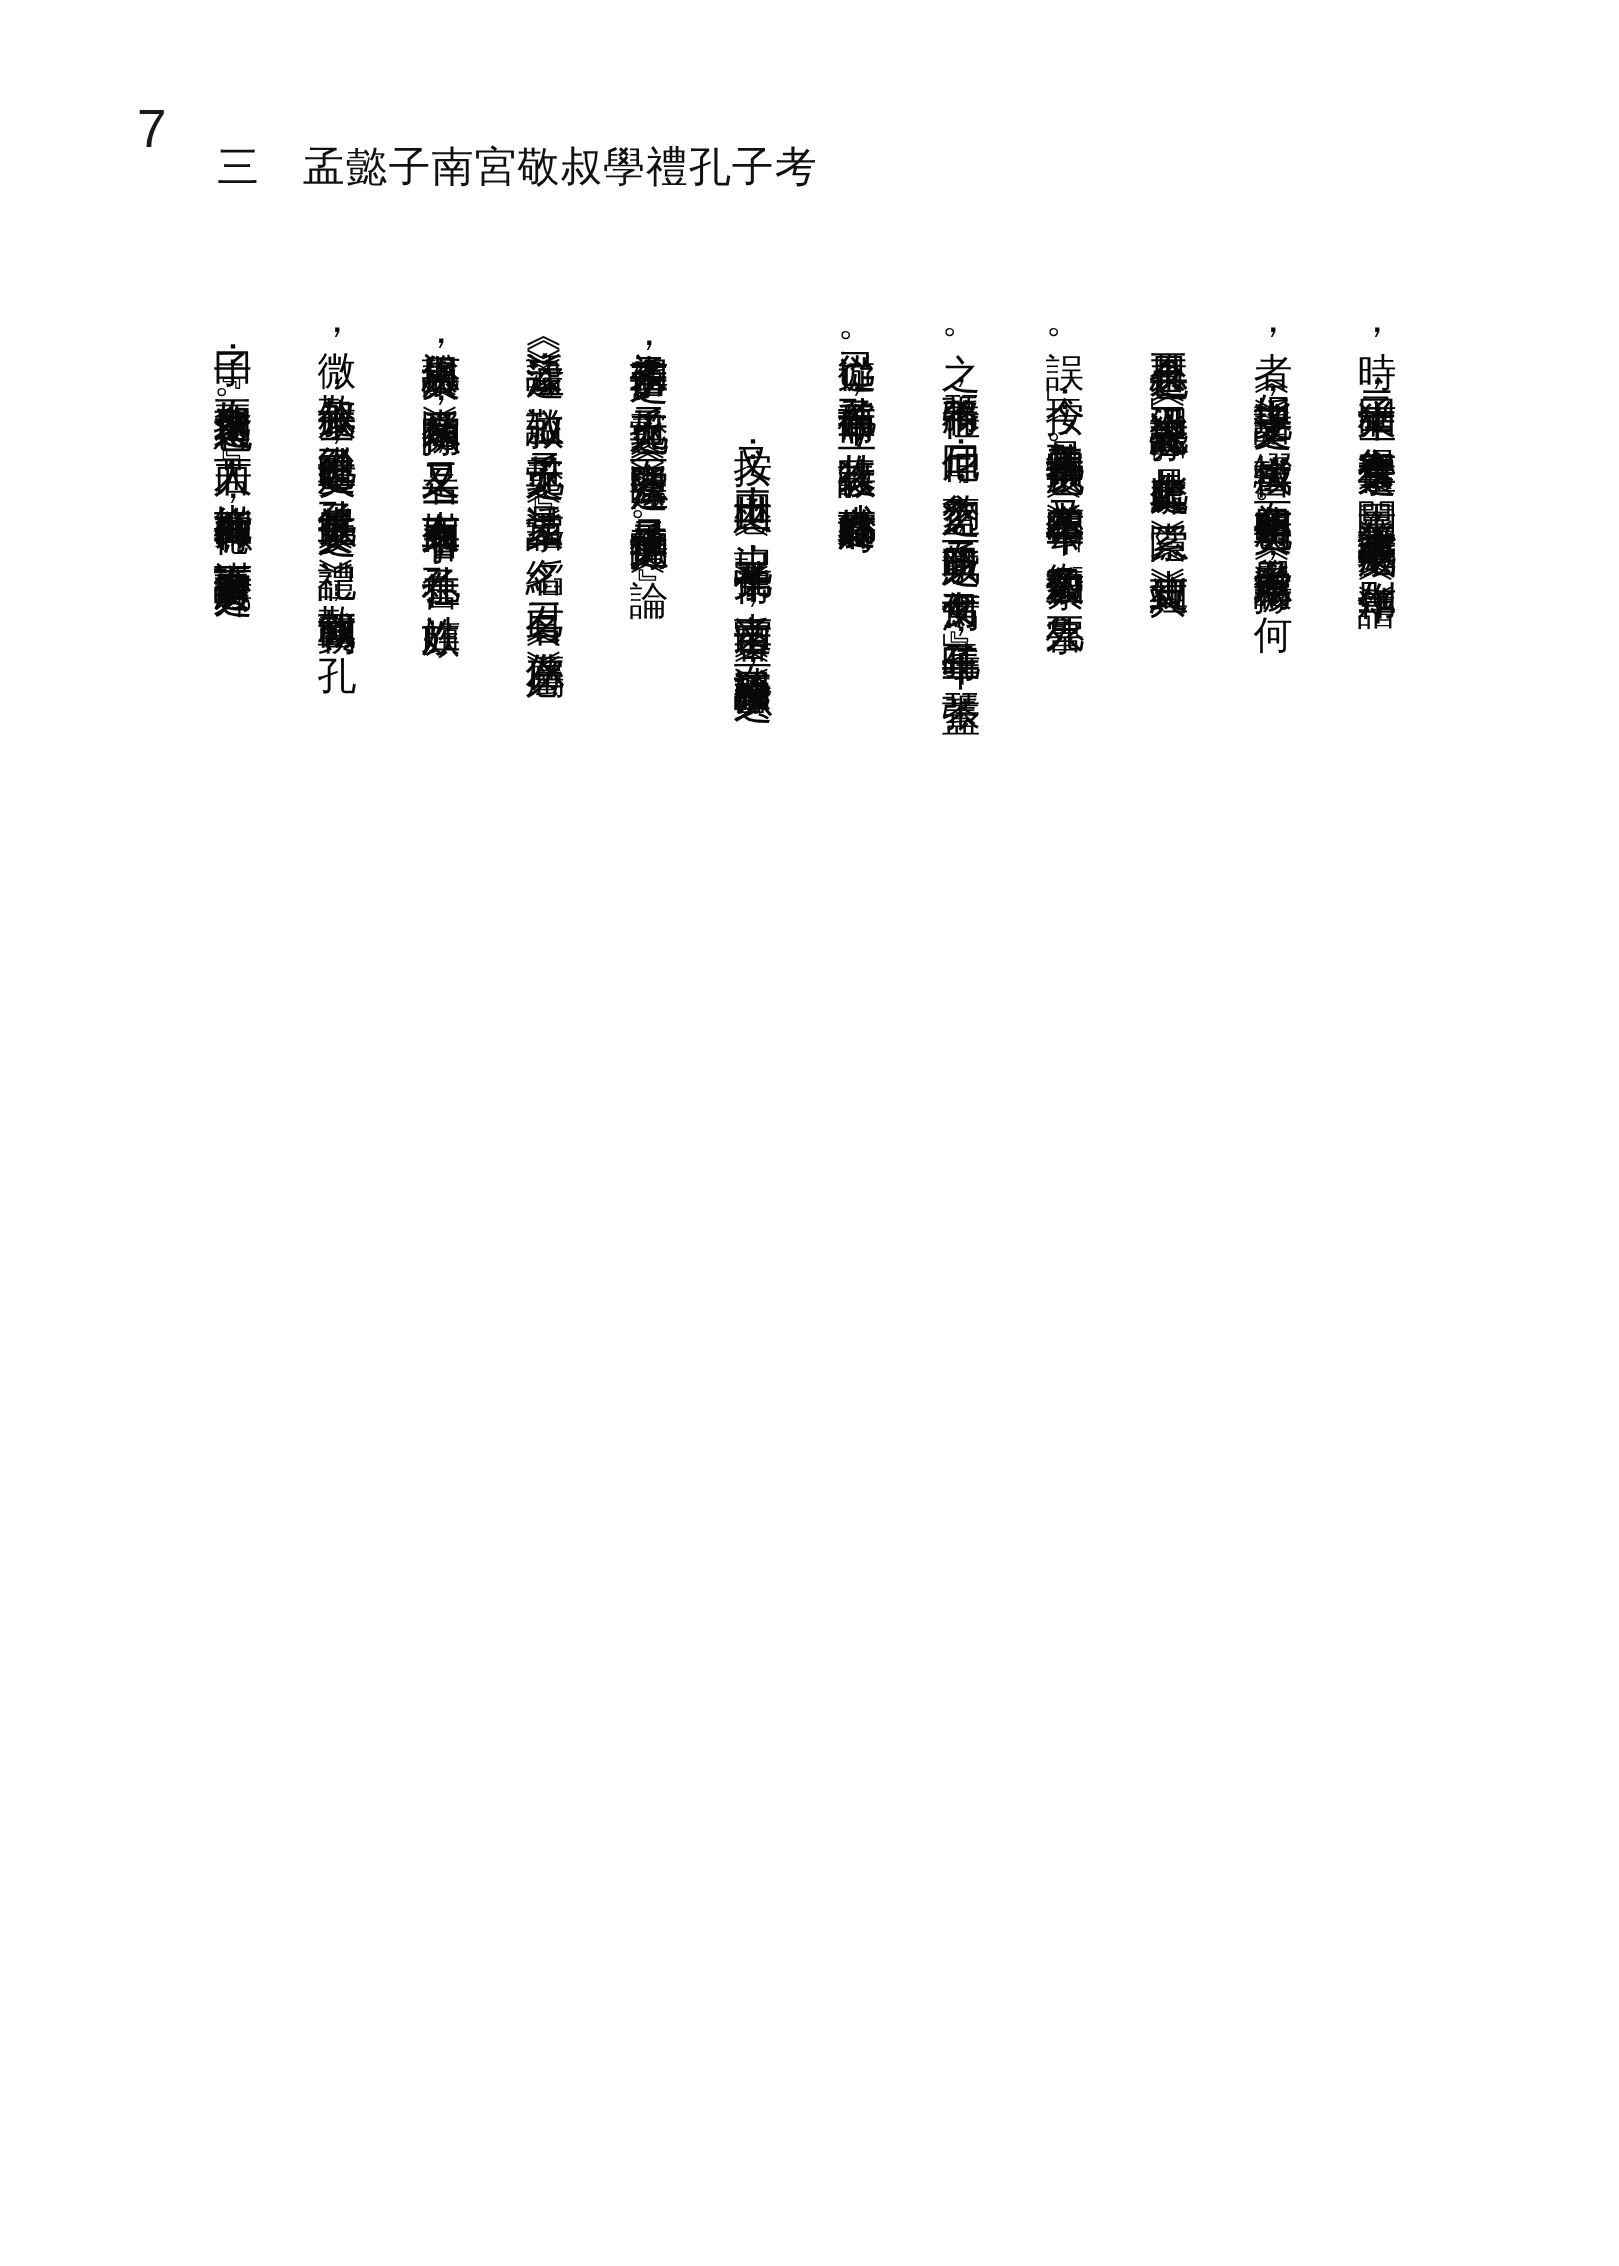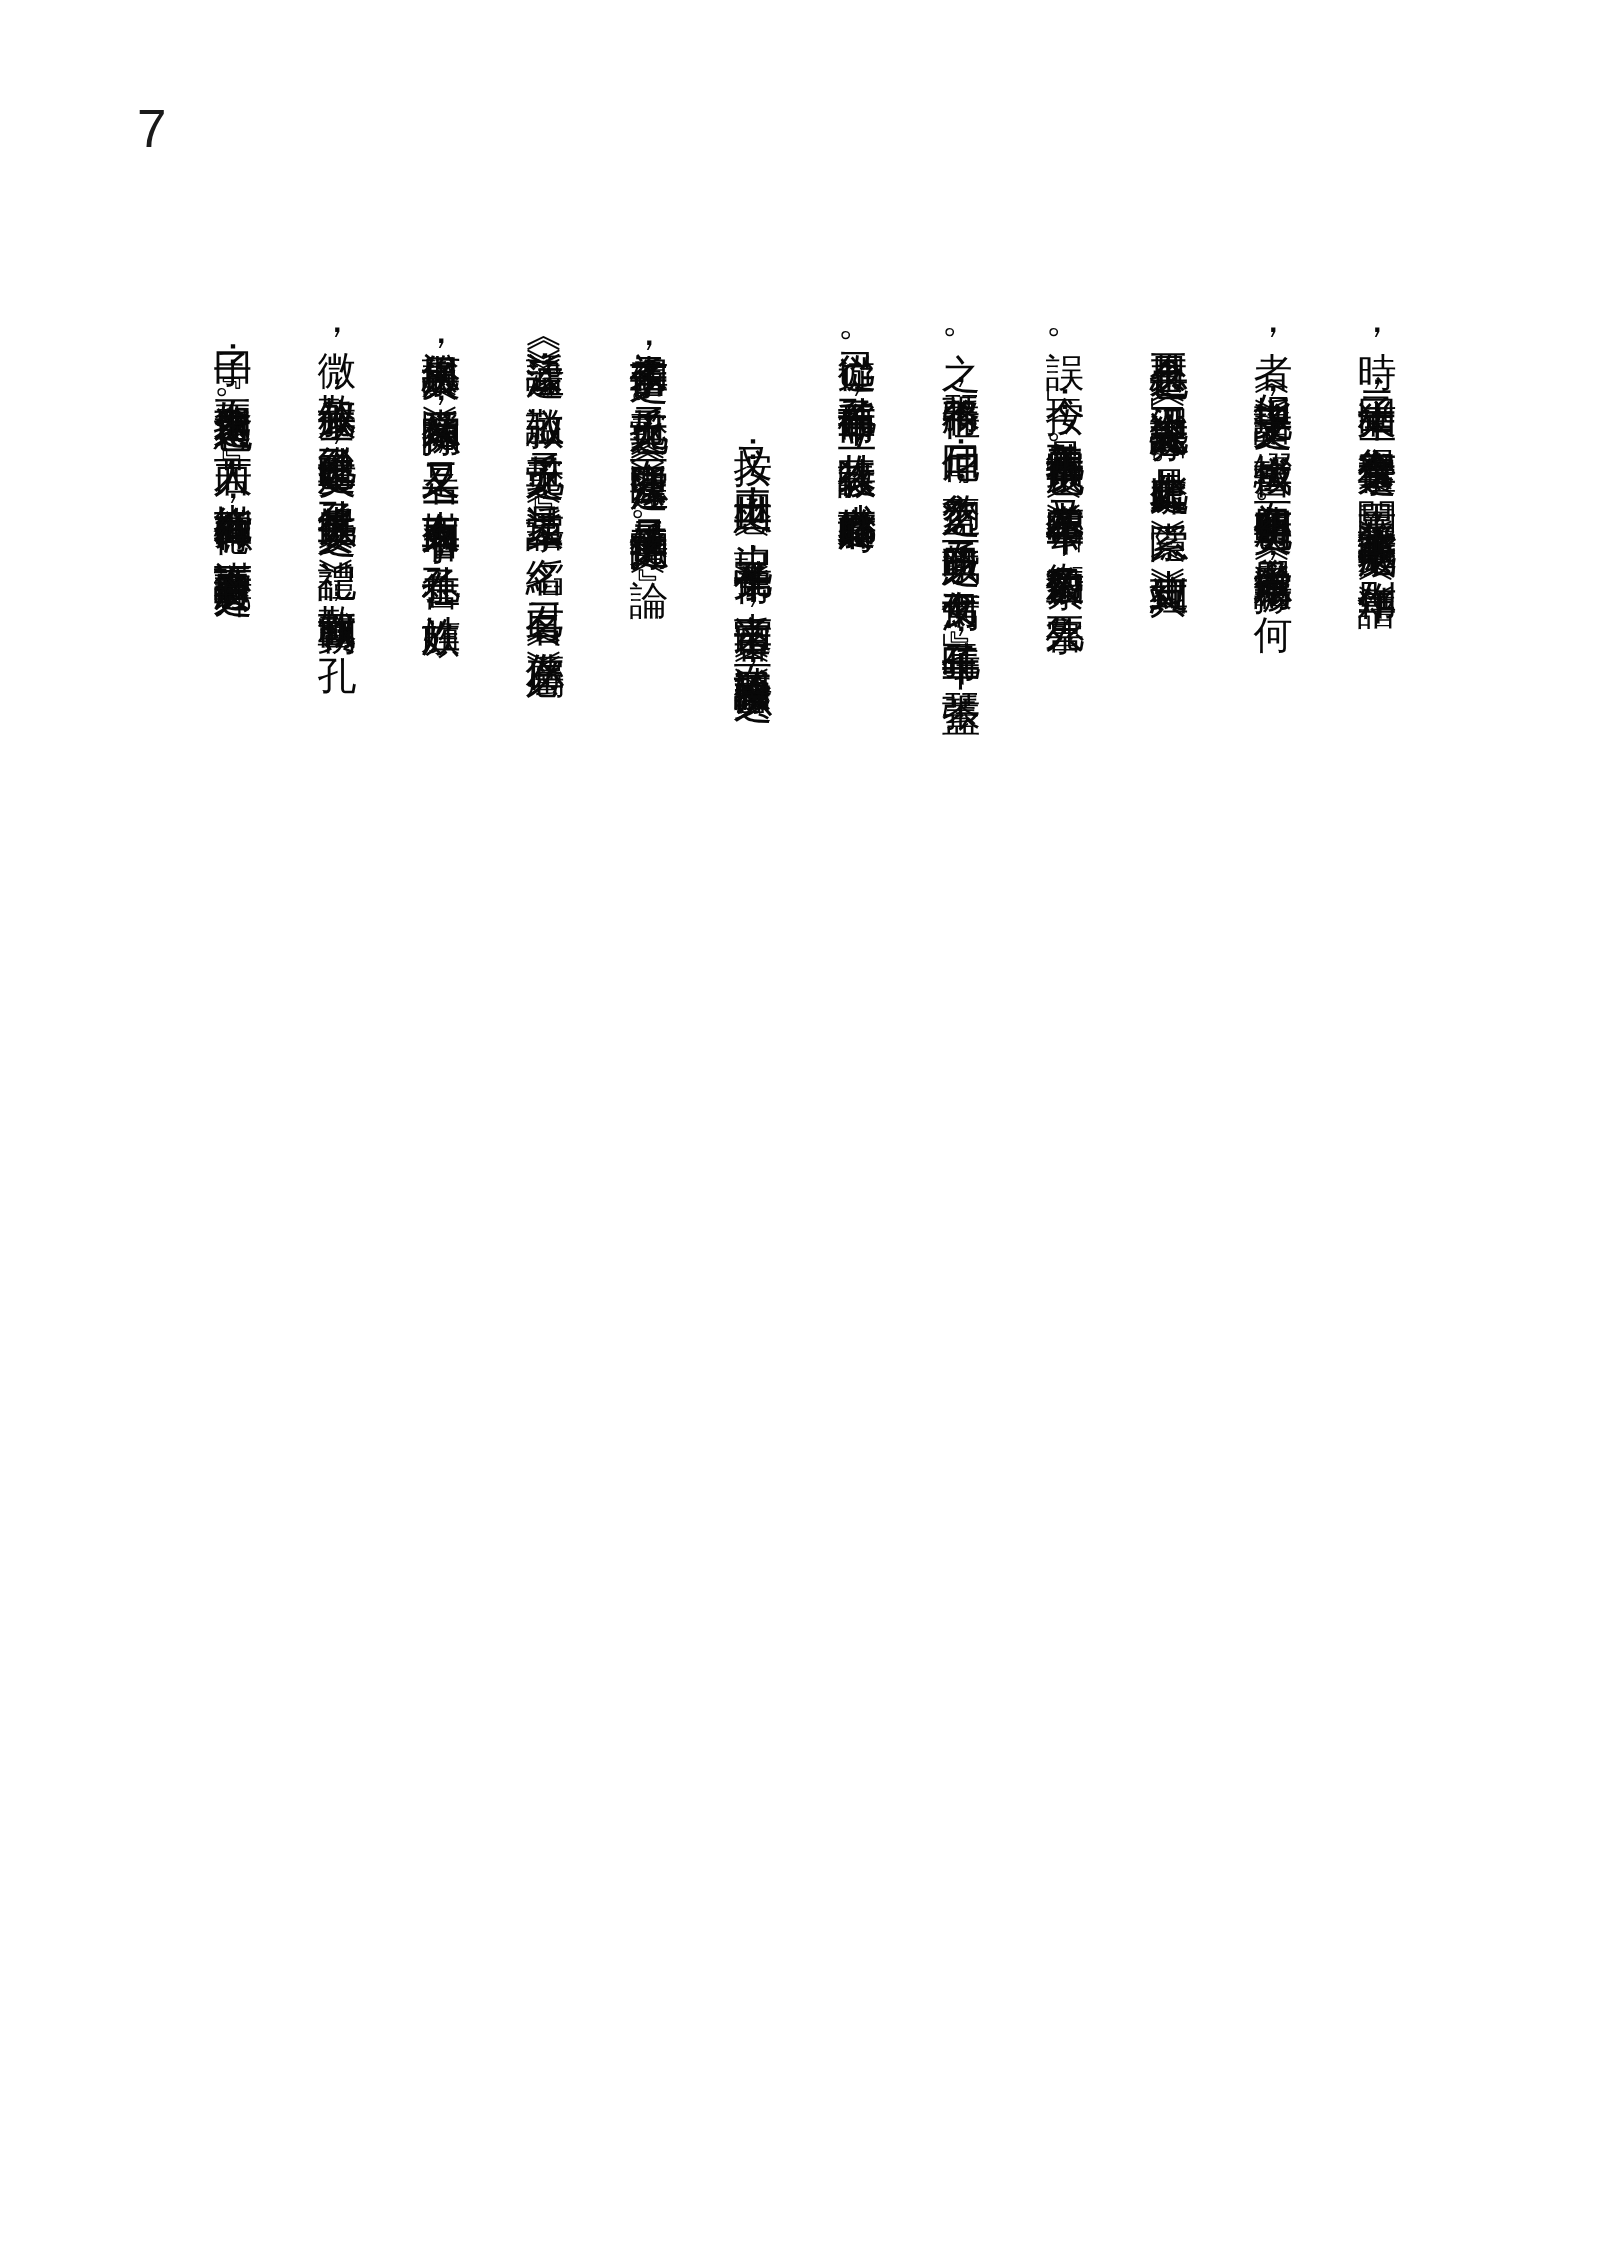--- a/index.html
+++ b/index.html
@@ -55,20 +55,21 @@
     padding-top: 95px;
   }
 </style>
 </head>
 <body>
 
 <div class="page">
 
   <div class="page-number">7</div>
 
+  <div class="chapter-header">三　孟懿子南宮敬叔學禮孔子考</div>
 
   <div class="body-text">
     <div class="text-column">時，二子固猶未生，安得有學禮之事？《闕里志·年譜》亦載此事於十七歲，則作《年譜》</div>
     <div class="text-column">者，但採《史記》諸子之文，綴輯成書，而初非有所傳也明矣。學者乃以《年譜》為據，何</div>
     <div class="text-column">其不思之甚也？」梁玉繩《史記志疑》亦云：「此是史公疏處。《索隱》、《古史》竝糾其</div>
     <div class="text-column">誤。」今按：是年孔子實三十四歲也。又考《左傳》昭公二十年：「衛齊豹殺孟縶，宗魯死</div>
     <div class="text-column">之。琴張將往弔，仲尼曰：『齊豹之盜，而孟縶之賊，女何弔焉？』」時孔子年三十，琴張蓋</div>
     <div class="text-column">已從遊。孔子自稱三十而立，其收徒設教，或者亦始於是時耶？</div>
     <div class="text-column indented">又按：王世懋曰：「《史記·孔子弟子傳》，南宮适字子容，而述《論語》兩條以實之，</div>
     <div class="text-column">初未言孟僖子之子，孟懿子之兄也。而《索隱》《注》遽云：『是孟僖子之子仲孫閲。』《論</div>

